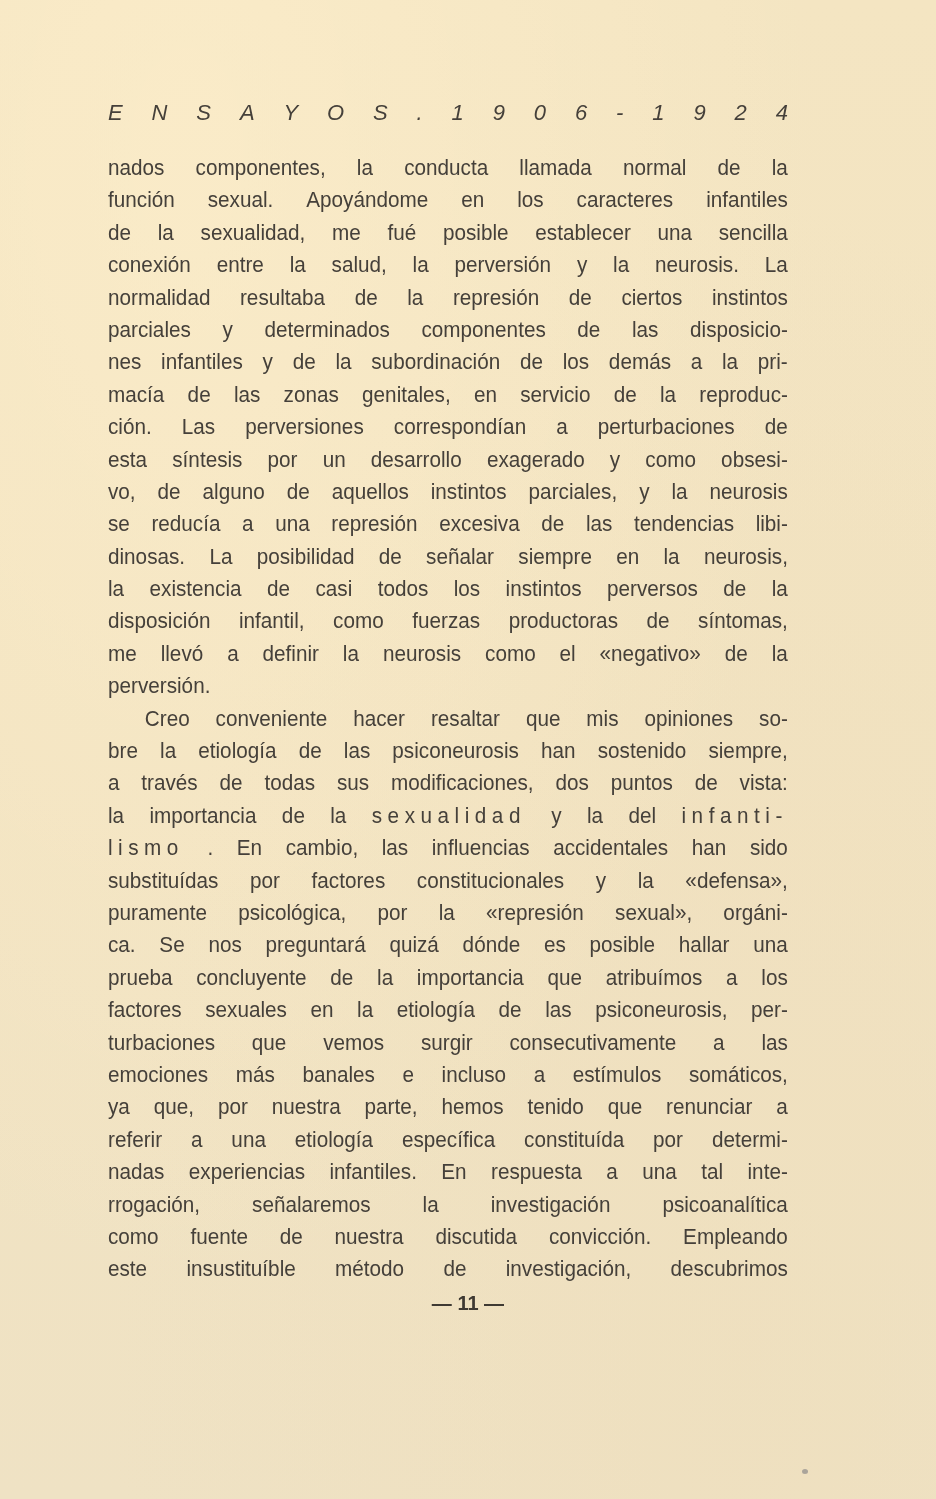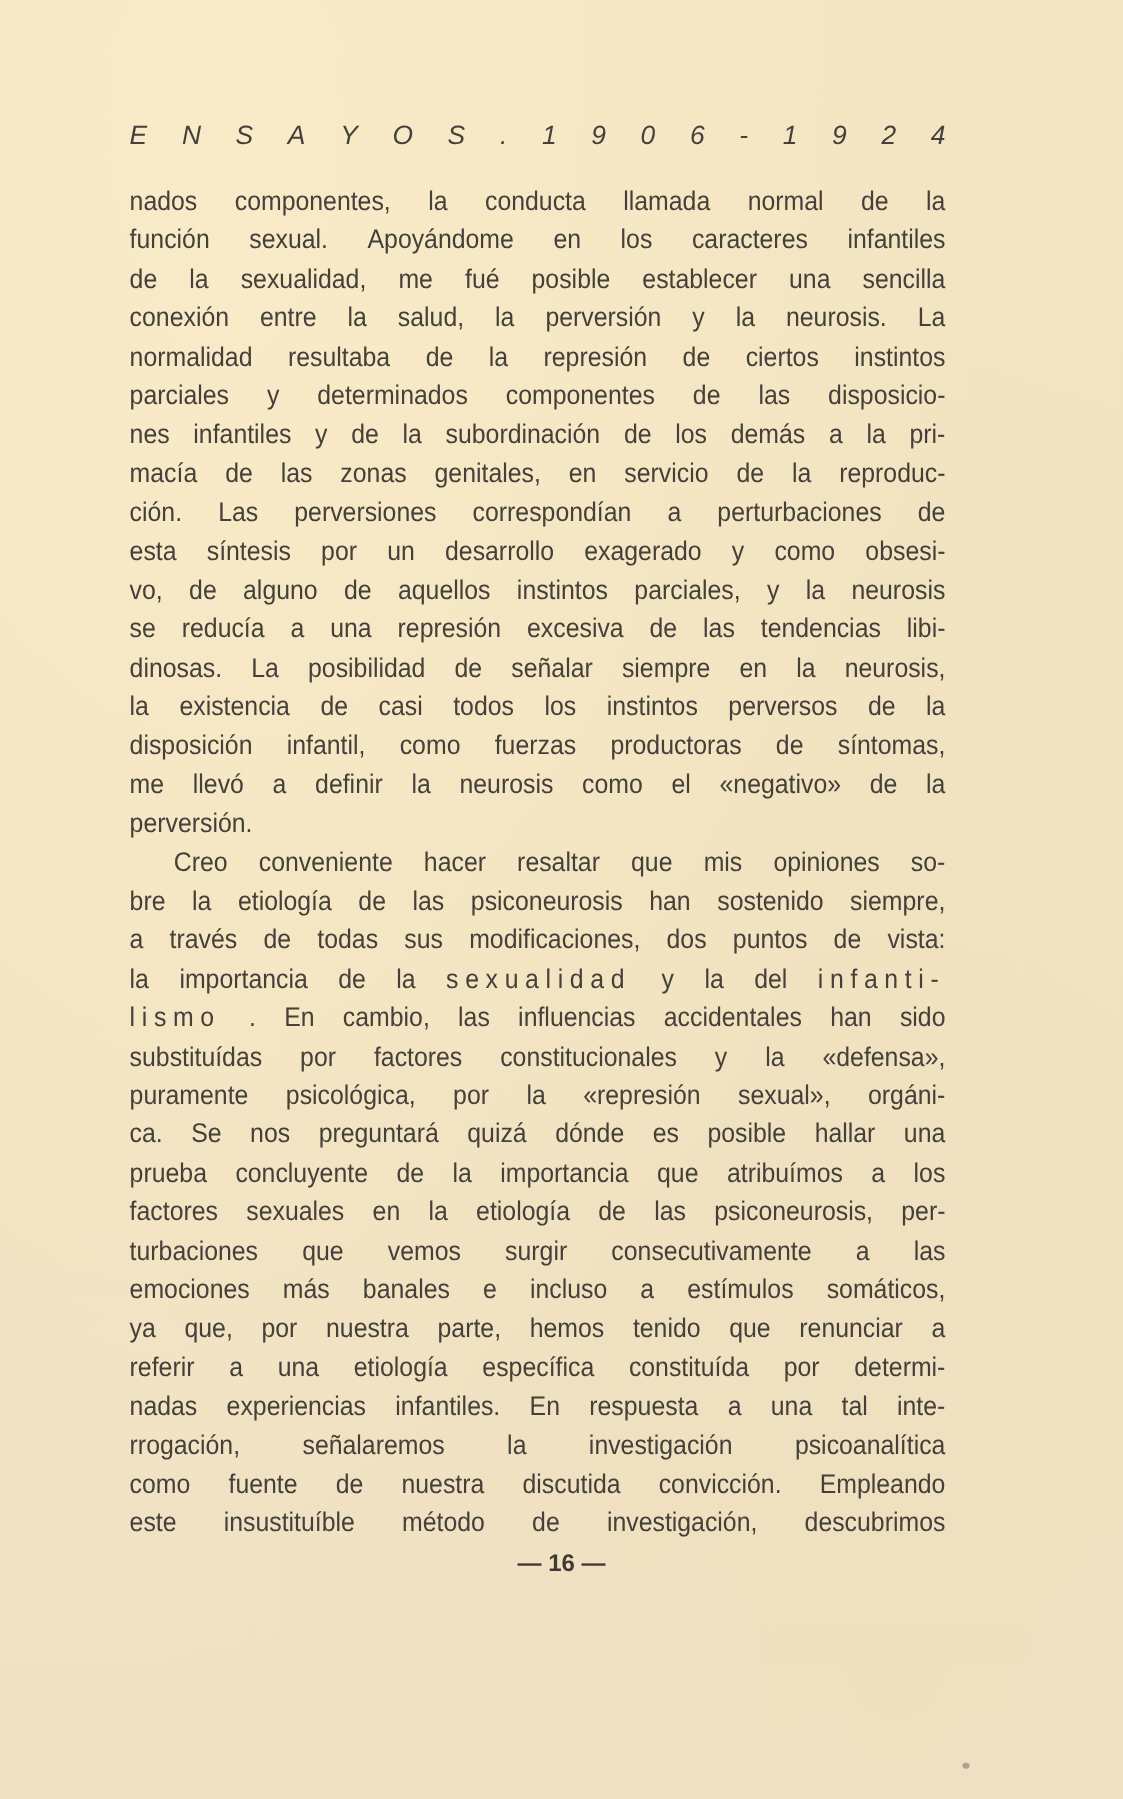--- a/index.html
+++ b/index.html
@@ -422,15 +422,15 @@
       </div>
       <div class="line">
         <span class="w">este</span>
         <span class="w">insustituíble</span>
         <span class="w">método</span>
         <span class="w">de</span>
         <span class="w">investigación,</span>
         <span class="w">descubrimos</span>
       </div>
     </div>
-  <div class="folio">— 16 —</div>
+  <div class="folio">— 11 —</div>
   <div class="speck" style="left:802px; top:1469px;"></div>
 </div>
 
 </body></html>

